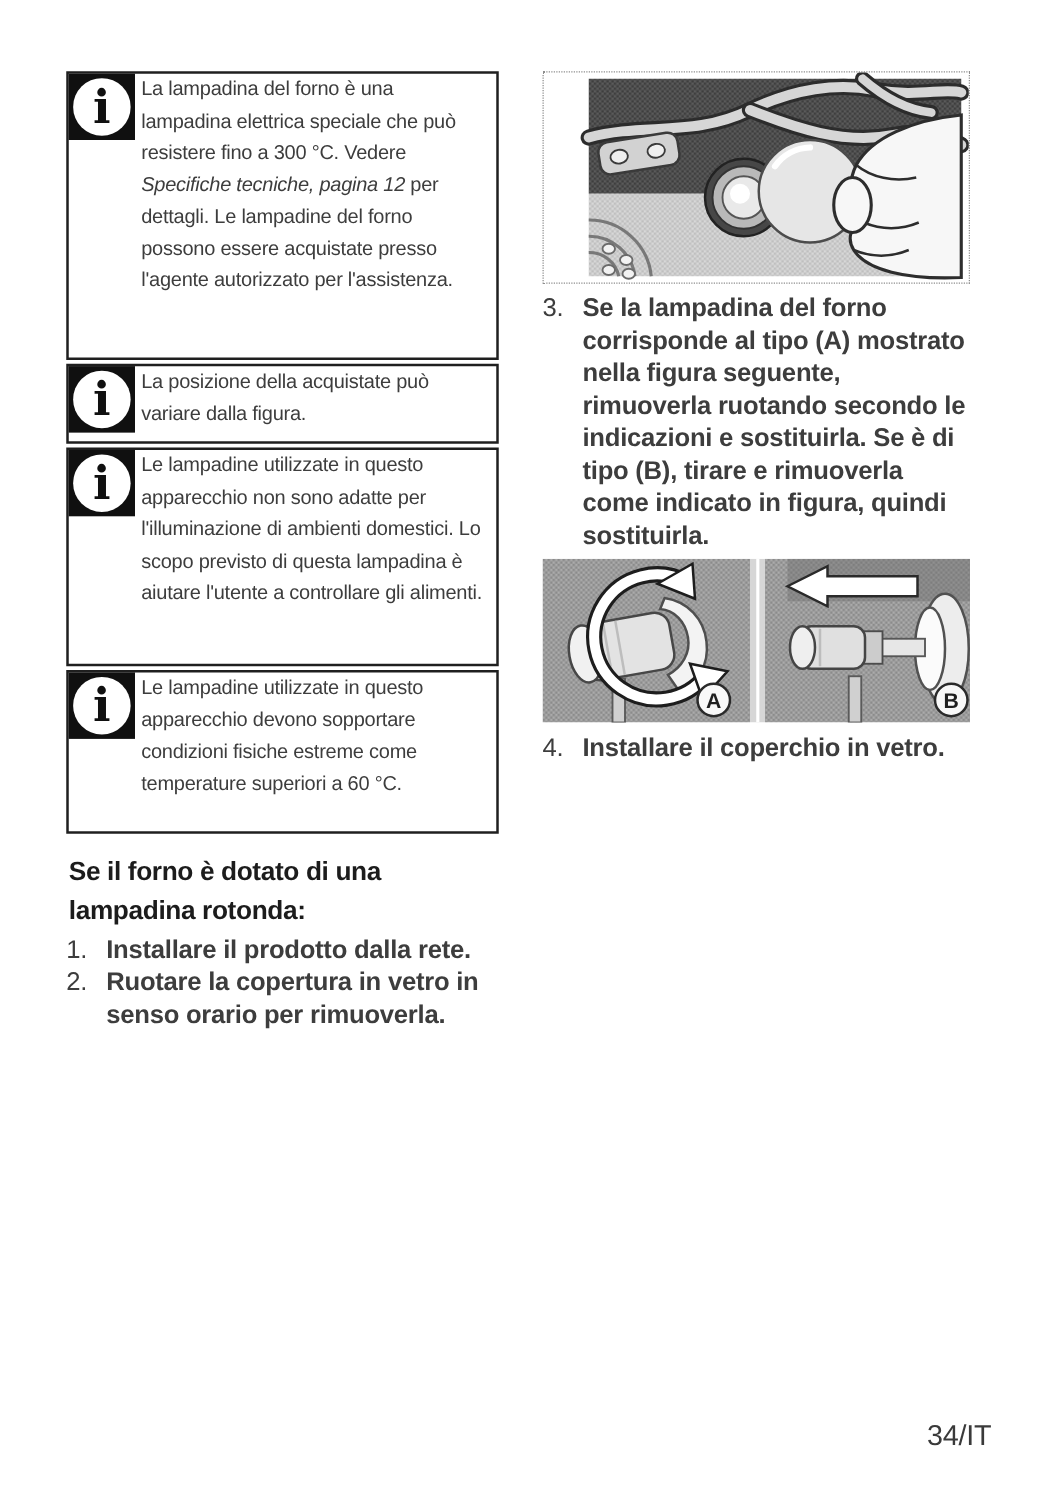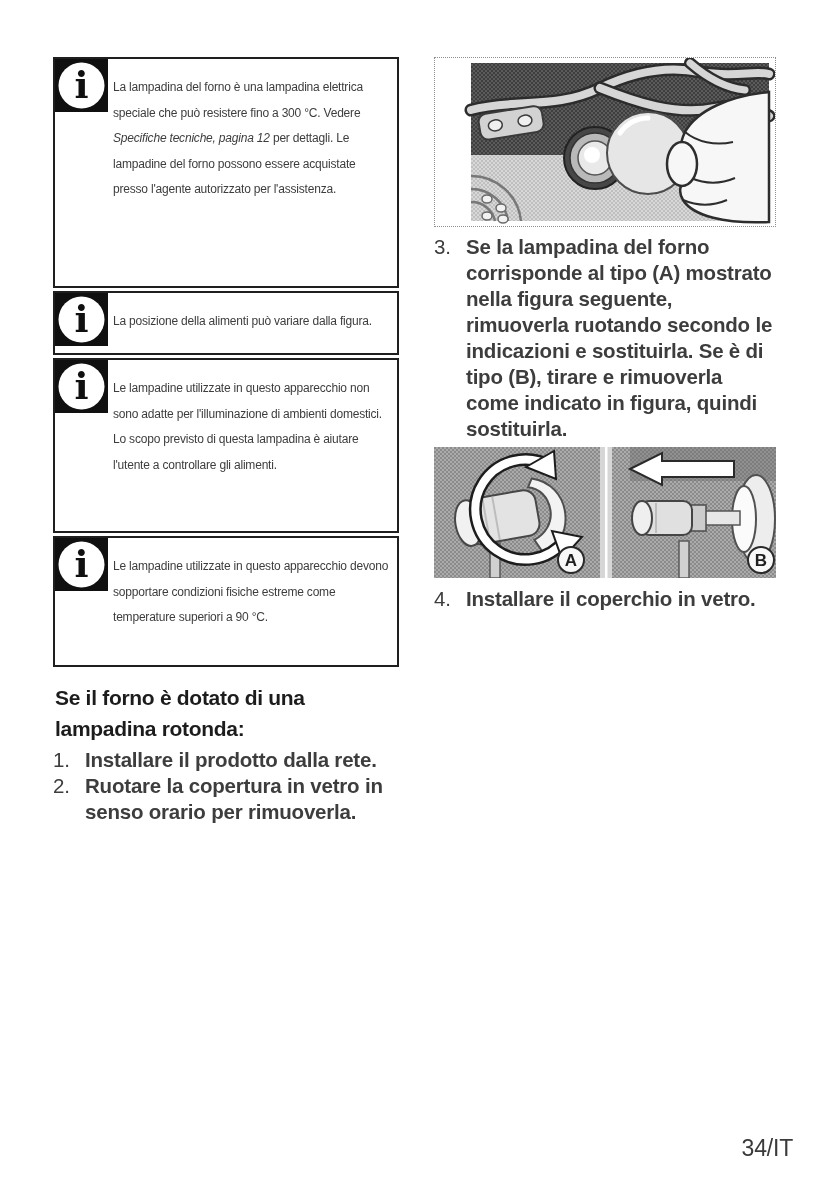--- a/index.html
+++ b/index.html
@@ -11,21 +11,21 @@
   .left-col  { position:absolute; left:53px;  top:57px; width:346px; }
   .right-col { position:absolute; left:434px; top:57px; width:342px; }
 
   .info-box {
     border:2px solid #1f1f1f; margin-bottom:3px; display:flex; align-items:flex-start;
     background:#fff;
   }
   .ib-icon { flex:0 0 53px; width:53px; height:53px; background:#101010; }
   .ib-icon svg { display:block; width:53px; height:53px; }
   .ib-text {
-    padding:16px 8px 7px 5px; font-size:12px; line-height:25.5px; color:#3d3d3d;
+    padding:0 8px 7px 5px; font-size:16px; line-height:25.5px; color:#3d3d3d;
     letter-spacing:-0.2px;
   }
   .ib-text .it { font-style:italic; }
 
   .section-heading {
     margin:15px 0 3px 2px; font-size:21px; font-weight:bold; line-height:31px;
     color:#1c1c1c; letter-spacing:-0.3px;
   }
   .steps { font-size:20.5px; line-height:26px; color:#3d3d3d; letter-spacing:-0.2px; }
   .step { display:flex; align-items:flex-start; }
@@ -66,21 +66,21 @@
     </div>
 
     <div class="info-box" style="min-height:64px">
       <div class="ib-icon">
         <svg viewBox="0 0 53 53">
             <rect width="53" height="53" fill="#101010"></rect>
             <circle cx="26.5" cy="26.5" r="23" fill="#ffffff"></circle>
             <text x="26.5" y="39" text-anchor="middle" font-family="DejaVu Serif, serif" font-weight="bold" font-size="37" fill="#101010">i</text>
           </svg>
       </div>
-      <div class="ib-text">La posizione della alimenti può variare dalla figura.</div>
+      <div class="ib-text">La posizione della acquistate può variare dalla figura.</div>
     </div>
 
     <div class="info-box" style="min-height:175px">
       <div class="ib-icon">
         <svg viewBox="0 0 53 53">
             <rect width="53" height="53" fill="#101010"></rect>
             <circle cx="26.5" cy="26.5" r="23" fill="#ffffff"></circle>
             <text x="26.5" y="39" text-anchor="middle" font-family="DejaVu Serif, serif" font-weight="bold" font-size="37" fill="#101010">i</text>
           </svg>
       </div>
@@ -88,21 +88,21 @@
     </div>
 
     <div class="info-box" style="min-height:131px">
       <div class="ib-icon">
         <svg viewBox="0 0 53 53">
             <rect width="53" height="53" fill="#101010"></rect>
             <circle cx="26.5" cy="26.5" r="23" fill="#ffffff"></circle>
             <text x="26.5" y="39" text-anchor="middle" font-family="DejaVu Serif, serif" font-weight="bold" font-size="37" fill="#101010">i</text>
           </svg>
       </div>
-      <div class="ib-text">Le lampadine utilizzate in questo apparecchio devono sopportare condizioni fisiche estreme come temperature superiori a 90 °C.</div>
+      <div class="ib-text">Le lampadine utilizzate in questo apparecchio devono sopportare condizioni fisiche estreme come temperature superiori a 60 °C.</div>
     </div>
 
     <h2 class="section-heading">Se il forno è dotato di una lampadina rotonda:</h2>
 
     <div class="steps">
       <div class="step">
         <span class="step-num">1.</span>
         <span class="step-text">Installare il prodotto dalla rete.</span>
       </div>
       <div class="step">

